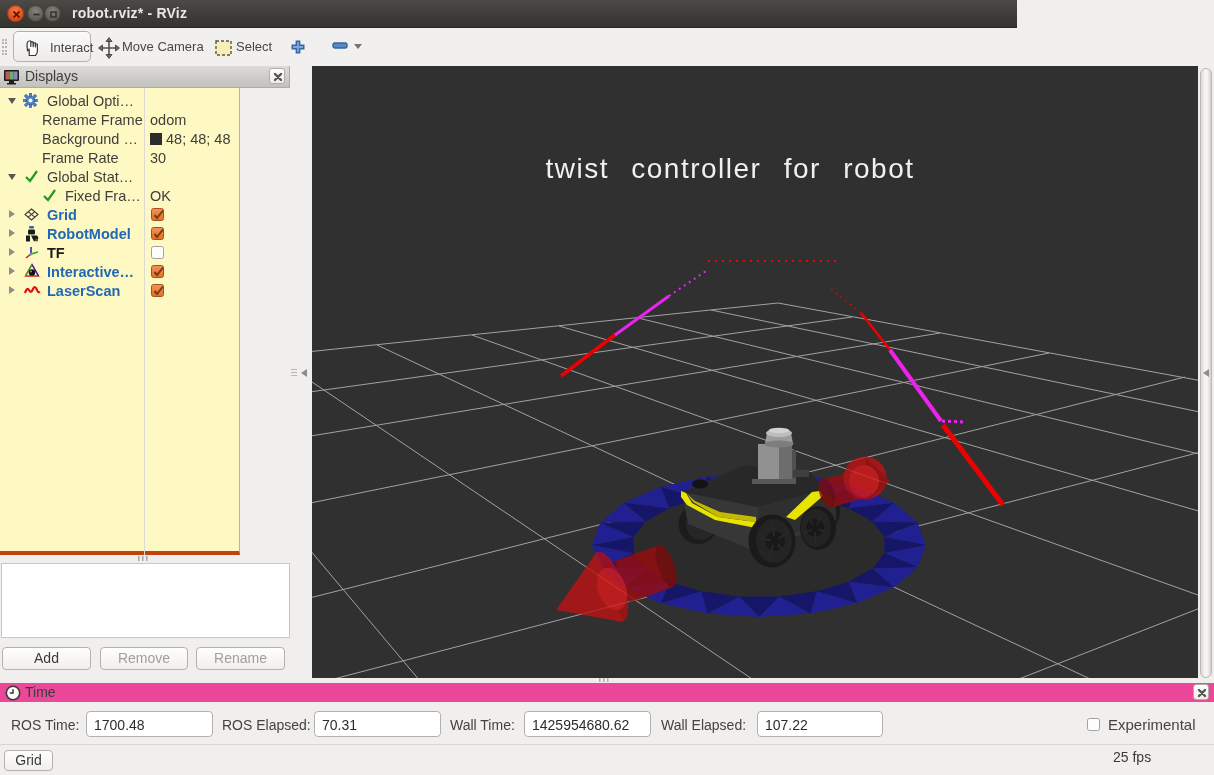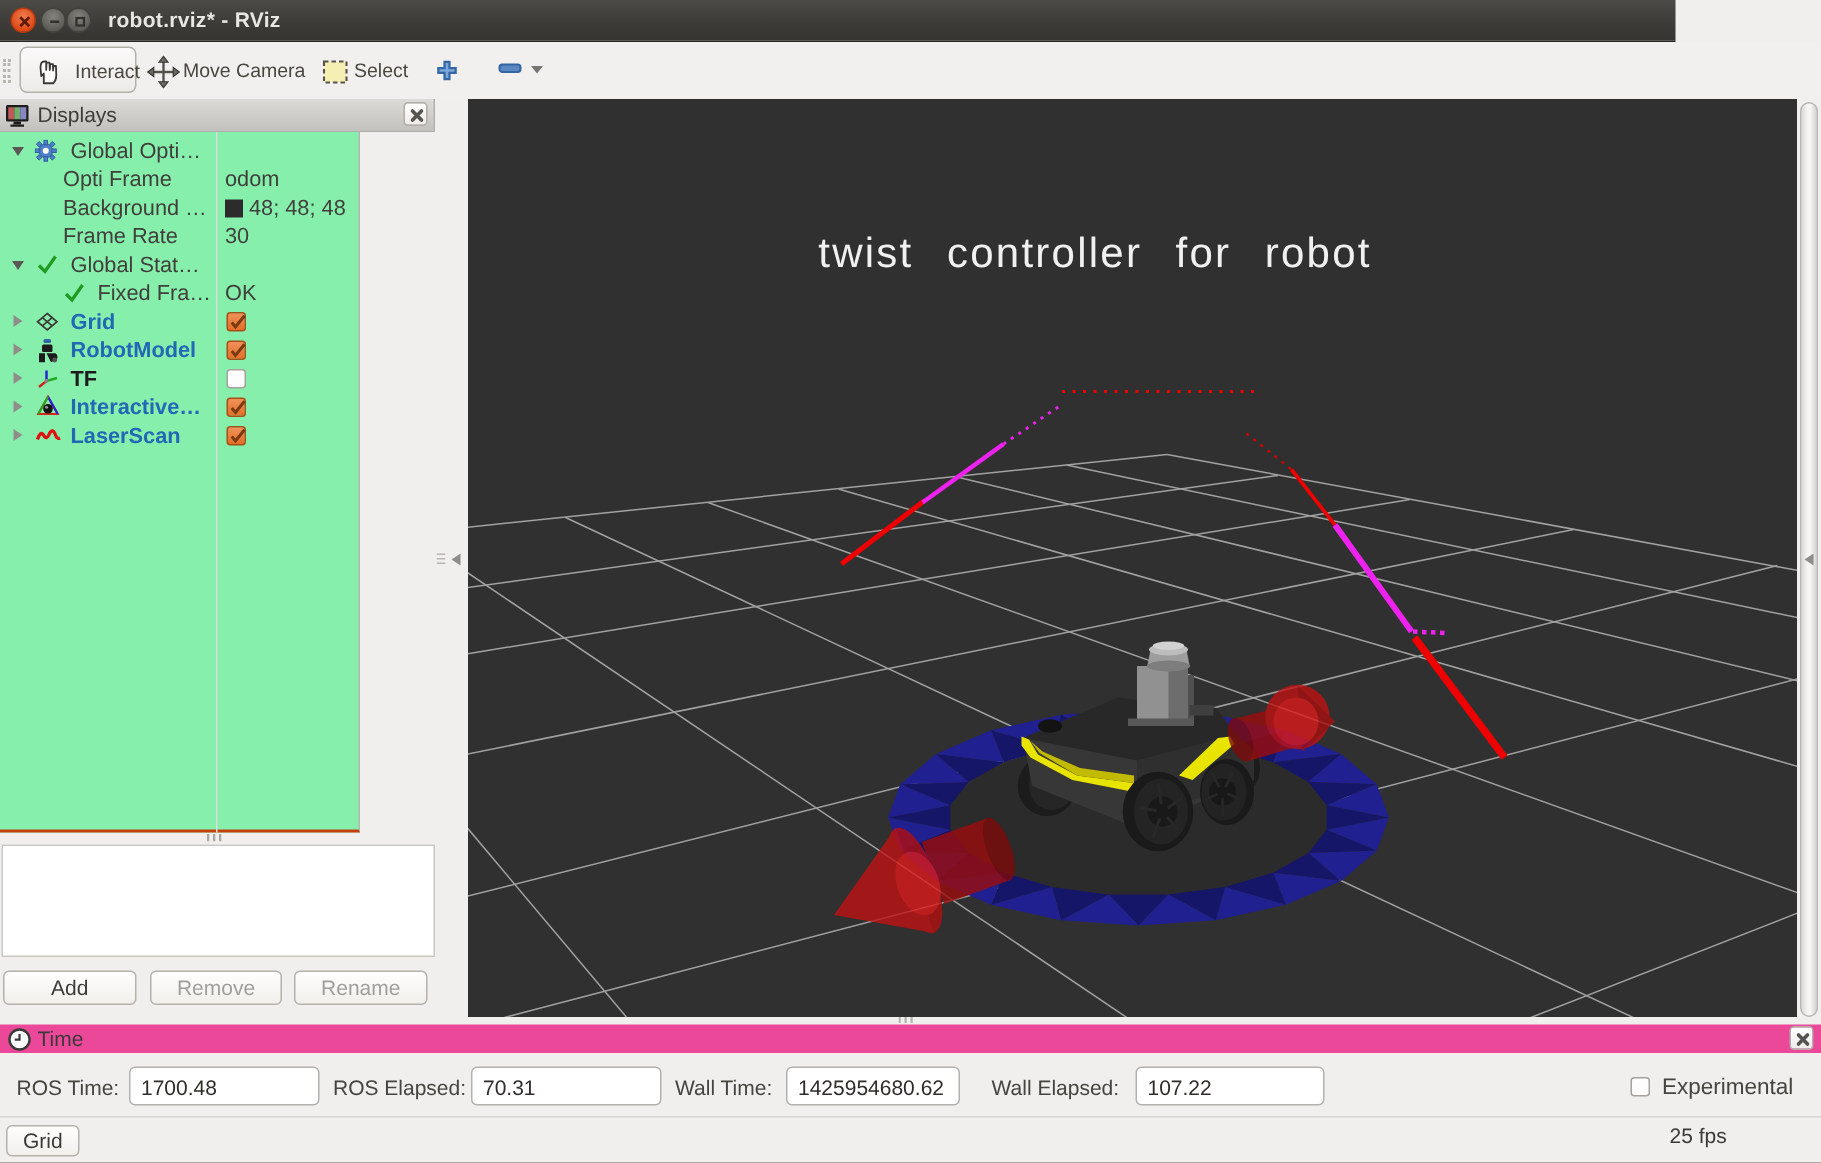--- a/index.html
+++ b/index.html
@@ -1,20 +1,20 @@
 <!DOCTYPE html>
 <html><head>
 <meta charset="utf-8">
 <style>
 *{margin:0;padding:0;box-sizing:border-box}
 html,body{width:1214px;height:775px;overflow:hidden}
 body{font-family:"Liberation Sans",sans-serif;background:#f0efed;position:relative}
 .abs{position:absolute}
 
-#titlebar{left:0;top:0;width:1117px;height:28px;background:linear-gradient(#4c4a46,#3c3b37 60%,#35342f);border-bottom:1px solid #262521}
+#titlebar{left:0;top:0;width:1017px;height:28px;background:linear-gradient(#4c4a46,#3c3b37 60%,#35342f);border-bottom:1px solid #262521}
 .winbtn{position:absolute;top:5px;width:17px;height:17px;border-radius:50%;}
 #btnclose{left:7px;background:radial-gradient(circle at 50% 35%,#f07b50,#df4b16 70%);border:1px solid #b83a10}
 #btnmin{left:27px;background:radial-gradient(circle at 50% 35%,#85837d,#5e5c56 70%);border:1px solid #42413c}
 #btnmax{left:44px;background:radial-gradient(circle at 50% 35%,#85837d,#5e5c56 70%);border:1px solid #42413c}
 .winbtn svg{position:absolute;left:2px;top:2px}
 #wtitle{position:absolute;left:72px;top:5px;font-size:14px;font-weight:bold;color:#e9e7e3;letter-spacing:0.2px}
 
 #toolbar{left:0;top:28px;width:1214px;height:38px;background:#f1f0ee}
 #tbhandle{left:2px;top:11px;width:5px;height:16px;border-left:2px dotted #b9b6b1;border-right:2px dotted #b9b6b1}
 #btnInteract{left:13px;top:3px;width:78px;height:31px;border:1px solid #b3afa9;border-radius:5px;background:linear-gradient(#fbfafa,#edebe8)}
@@ -28,21 +28,21 @@
 #sel svg{position:absolute;left:0px;top:6px}
 #sel span{position:absolute;left:23px;top:8px}
 #plus{left:291px;top:12px}
 #minus{left:332px;top:11px}
 
 #dhead{left:0;top:66px;width:290px;height:22px;background:linear-gradient(#dddbd8,#c3c1bd);border-bottom:1px solid #aeaca8;border-right:1px solid #aeaca8}
 #dhead .ttl{position:absolute;left:25px;top:2px;font-size:14px;color:#3e3d3a}
 #dhead svg.mon{position:absolute;left:3px;top:3px}
 .xbtn{position:absolute;width:16px;height:16px;border:1px solid #b1aeaa;border-radius:3px;background:linear-gradient(#fefefe,#efedea);}
 .xbtn svg{position:absolute;left:2px;top:2px}
-#dtree{left:0;top:88px;width:240px;height:467px;background:#86efac;border-right:1px solid #b5b3b0;border-bottom:2px solid #c2410c}
+#dtree{left:0;top:88px;width:240px;height:467px;background:#fef9c3;border-right:1px solid #b5b3b0;border-bottom:4px solid #c2410c}
 #dtree .coldiv{position:absolute;left:144px;top:0;width:1px;height:467px;background:#dcdad7}
 .trow{position:absolute;left:0;height:19px;width:290px;font-size:14.5px;color:#403f3c}
 .trow .lab{position:absolute;top:2px}
 .trow .val{position:absolute;left:150px;top:2px}
 .bluename{color:#2368b4;font-weight:bold}
 .blkname{color:#1c1c1c;font-weight:bold}
 .exp{position:absolute;width:0;height:0;border-left:4.5px solid transparent;border-right:4.5px solid transparent;border-top:6px solid #5a5854;top:7px}
 .col{position:absolute;width:0;height:0;border-top:4.5px solid transparent;border-bottom:4.5px solid transparent;border-left:6px solid #908e8a;top:5px}
 .cb{position:absolute;left:151px;top:3px;width:13px;height:13px;border-radius:2.5px}
 .cb.on{background:linear-gradient(#f1915a,#e26f27);border:1px solid #a64f17}
@@ -161,21 +161,21 @@
             <rect x="10.6" y="1.8" width="2.6" height="2.6" transform="rotate(45 11.9 3.1)"></rect>
             <rect x="1.8" y="10.6" width="2.6" height="2.6" transform="rotate(45 3.1 11.9)"></rect>
             <rect x="10.6" y="10.6" width="2.6" height="2.6" transform="rotate(45 11.9 11.9)"></rect>
           </g>
         </g>
         <circle cx="7.5" cy="7.5" r="2" fill="#fff"></circle>
       </svg>
       <span class="lab" style="left:47px">Global Opti…</span>
     </div>
  <div class="trow" style="top:22px">
-      <span class="lab" style="left:42px">Opti Frame</span>
+      <span class="lab" style="left:42px">Rename Frame</span>
       <span class="val">odom</span>
     </div>
  <div class="trow" style="top:41px">
       <span class="lab" style="left:42px">Background …</span>
       <div class="swatch"></div>
       <span class="val" style="left:166px">48; 48; 48</span>
     </div>
  <div class="trow" style="top:60px">
       <span class="lab" style="left:42px">Frame Rate</span>
       <span class="val">30</span>
@@ -419,20 +419,20 @@
         <path d="M3 3 L9 9 M9 3 L3 9" stroke="#55534e" stroke-width="2.4" stroke-linecap="round"></path>
       </svg>
     </div>
 </div>
 <div class="abs" id="tbody"></div>
 <span class="abs tlab" style="left:11px">ROS Time:</span>
 <div class="abs tinput" style="left:86px;width:127px">1700.48</div>
 <span class="abs tlab" style="left:222px">ROS Elapsed:</span>
 <div class="abs tinput" style="left:314px;width:127px">70.31</div>
 <span class="abs tlab" style="left:450px">Wall Time:</span>
-<div class="abs tinput" style="left:524px;width:116px">1425954680.62</div>
+<div class="abs tinput" style="left:524px;width:127px">1425954680.62</div>
 <span class="abs tlab" style="left:661px">Wall Elapsed:</span>
 <div class="abs tinput" style="left:757px;width:126px">107.22</div>
 <div class="abs" id="expcb"></div>
 <span class="abs" id="explab">Experimental</span>
 <div class="abs" id="bbar"></div>
 <div class="abs" id="breset">Grid</div>
 <div class="abs" id="fps">25 fps</div>
 
 </body></html>

